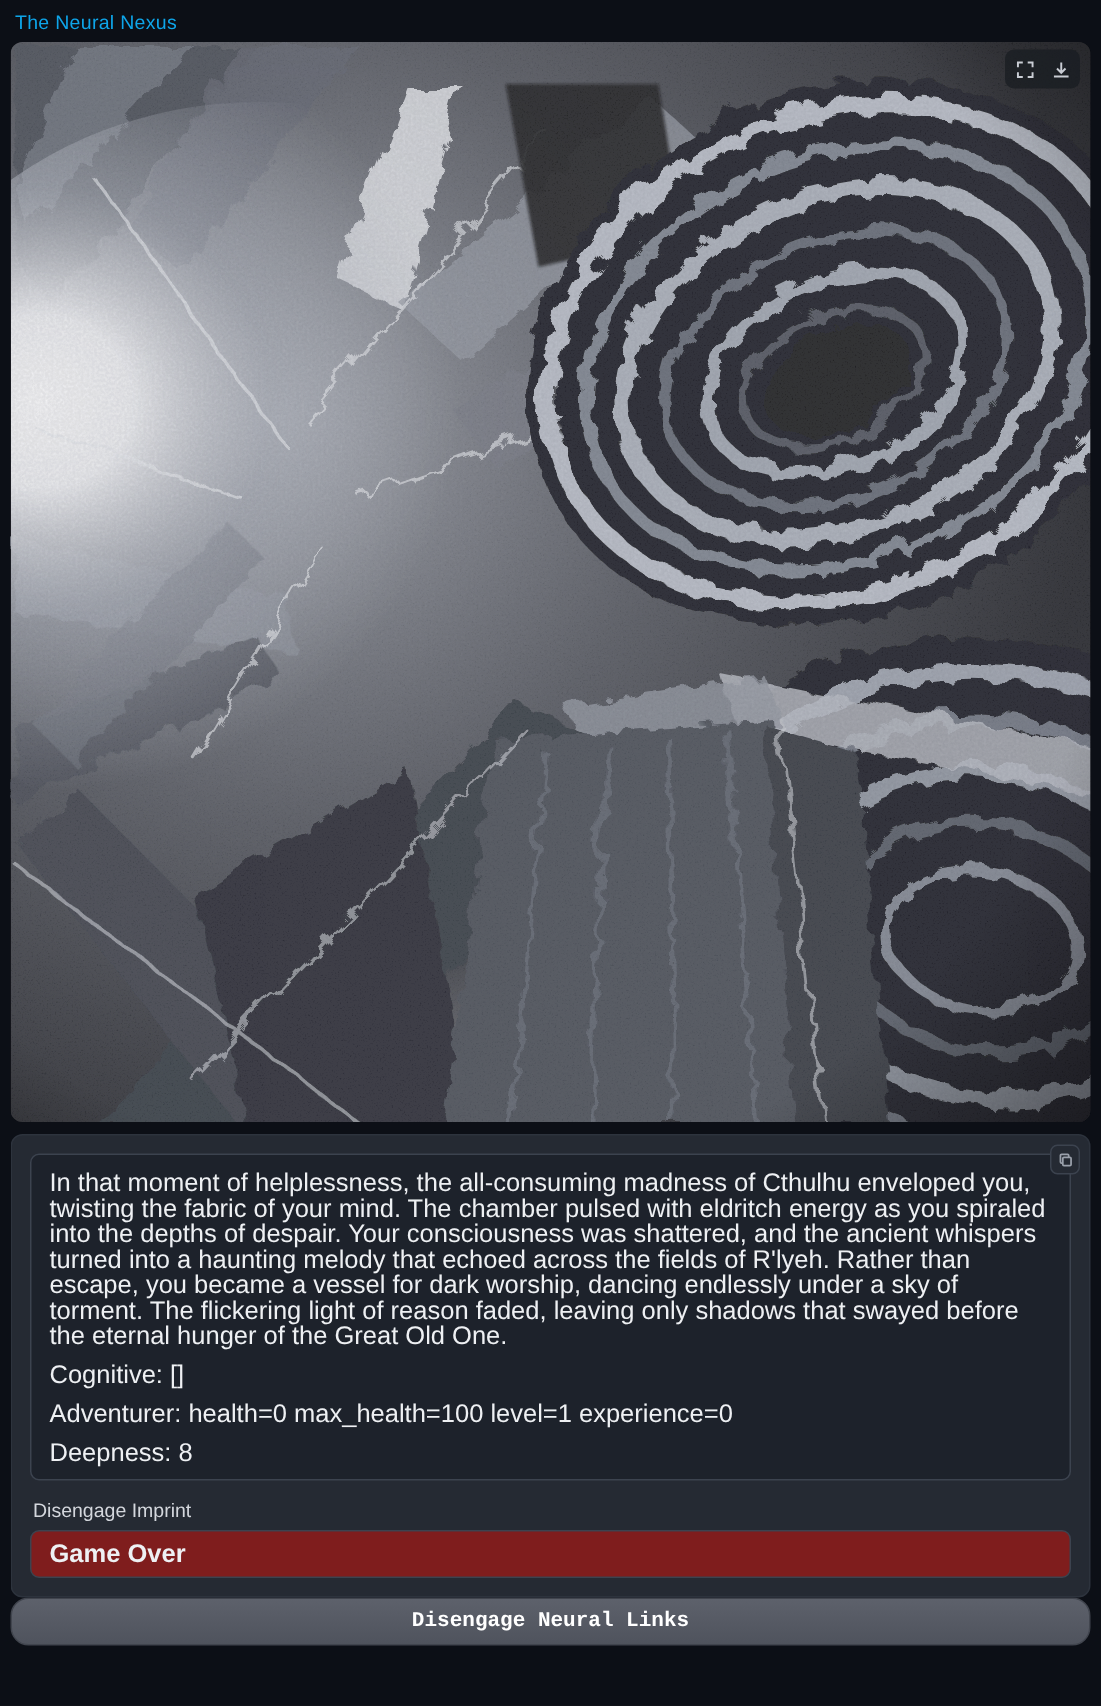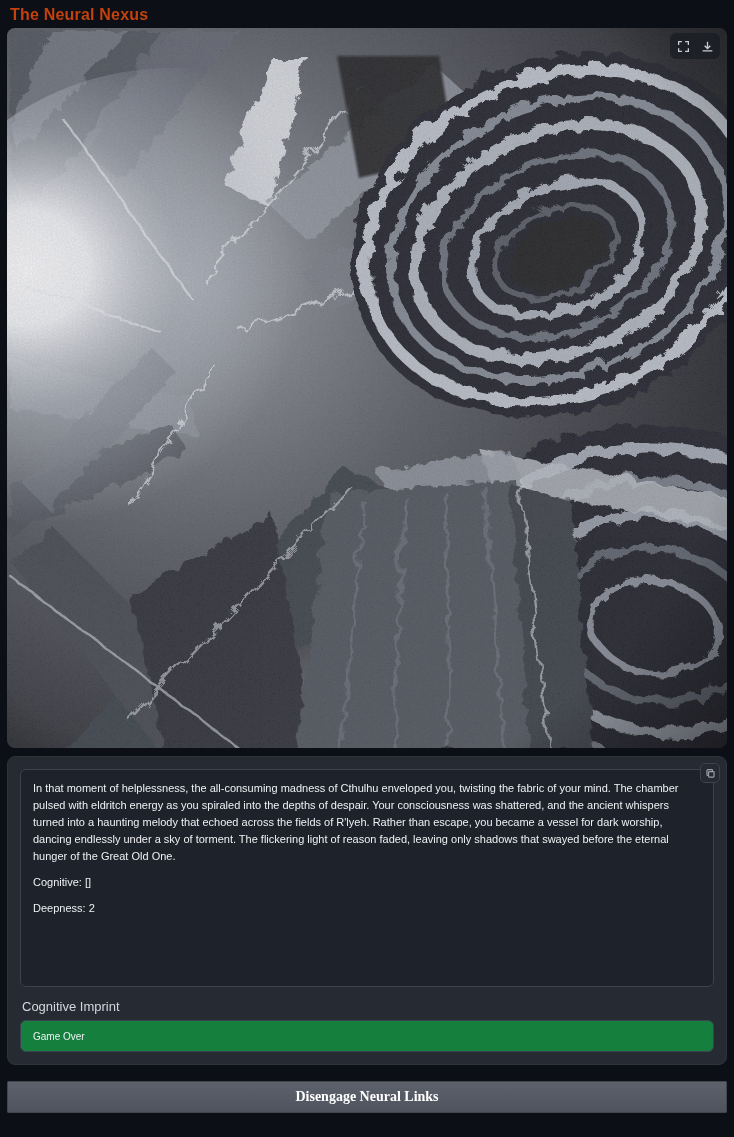--- a/index.html
+++ b/index.html
@@ -6,21 +6,21 @@
   html,body { margin:0; padding:0; }
   body {
     width:734px; height:1137px; overflow:hidden;
     background:#0c0f16;
     font-family:"Liberation Sans", sans-serif;
     color:#e8eaee;
   }
   .page { padding:0 7px; }
 
   .titlebar { height:28px; padding:6px 3px 0; }
-  .app-title { font-size:16px; font-weight:700; color:#c2410c; letter-spacing:.2px; }
+  .app-title { font-size:13px; font-weight:400; color:#0ea5e9; letter-spacing:.2px; }
 
   .image-block {
     position:relative; width:720px; height:720px;
     border-radius:8px; overflow:hidden; background:#121317;
   }
   .image-block svg { display:block; }
   .img-toolbar {
     position:absolute; top:5px; right:7px; display:flex; gap:2px;
     background:rgba(26,29,34,.78); border-radius:6px; padding:2px;
   }
@@ -39,40 +39,40 @@
   .copy-btn {
     position:absolute; top:6px; right:6px; width:20px; height:20px;
     background:#252a33; border:1px solid #3c434f; border-radius:5px;
     display:flex; align-items:center; justify-content:center; cursor:pointer; padding:0;
   }
   .copy-btn svg { width:11px; height:11px; stroke:#9aa0ab; fill:none; stroke-width:1.5; }
 
   .output-box {
     width:694px; height:218px;
     background:#1d222b; border:1px solid #3c434f; border-radius:6px;
-    padding:10px 12px; font-size:11px; line-height:17px; color:#eef0f3;
+    padding:10px 12px; font-size:17px; line-height:17px; color:#eef0f3;
     overflow:hidden;
   }
   .output-box p { margin:0 0 9px; }
   .output-box p:last-child { margin-bottom:0; }
 
   .imprint-label { margin-top:12px; }
   .text-input {
     width:694px; height:32px;
-    background:#15803d; border:1px solid #3c434f; border-radius:6px;
-    padding:0 12px; font-size:10px; color:#eef0f3;
-    font-family:"Liberation Sans", sans-serif; outline:none; display:block;
+    background:#7f1d1d; border:1px solid #3c434f; border-radius:6px;
+    padding:0 12px; font-size:17px; color:#eef0f3;
+    font-family:"Liberation Sans", sans-serif; outline:none; display:block;font-weight:bold;
   }
 
   .action-button {
-    margin-top:16px; width:720px; height:32px;
+    margin-top:0; width:720px; height:32px;
     background:linear-gradient(#5d616b,#4f535d);
-    border:1px solid #41454e; border-radius:1px;
+    border:1px solid #41454e; border-radius:12px;
     color:#ffffff; font-weight:700; font-size:14px;
-    font-family:Liberation Serif, serif; cursor:pointer;
+    font-family:Liberation Mono, monospace; cursor:pointer;
   }
 </style>
 </head>
 <body>
 
 <div class="page">
 
   <div class="titlebar">
     <span class="app-title">The Neural Nexus</span>
   </div>
@@ -219,23 +219,24 @@
       <svg viewBox="0 0 14 14">
         <rect x="4.5" y="4.5" width="7" height="7" rx="1"></rect>
         <path d="M9.5 4.5 V3 a1 1 0 0 0 -1,-1 H3.5 a1 1 0 0 0 -1,1 V8.5 a1 1 0 0 0 1,1 H4.5"></path>
       </svg>
     </button>
 
 
     <div class="output-box">
       <p>In that moment of helplessness, the all-consuming madness of Cthulhu enveloped you, twisting the fabric of your mind. The chamber pulsed with eldritch energy as you spiraled into the depths of despair. Your consciousness was shattered, and the ancient whispers turned into a haunting melody that echoed across the fields of R'lyeh. Rather than escape, you became a vessel for dark worship, dancing endlessly under a sky of torment. The flickering light of reason faded, leaving only shadows that swayed before the eternal hunger of the Great Old One.</p>
       <p>Cognitive: []</p>
-      <p>Deepness: 2</p>
+      <p>Adventurer: health=0 max_health=100 level=1 experience=0</p>
+      <p>Deepness: 8</p>
 
     </div>
 
-    <span class="field-label imprint-label">Cognitive Imprint</span>
+    <span class="field-label imprint-label">Disengage Imprint</span>
     <input class="text-input" type="text" value="Game Over" style="">
   </div>
 
   <button class="action-button">Disengage Neural Links</button>
 
 </div>
 
 </body></html>

